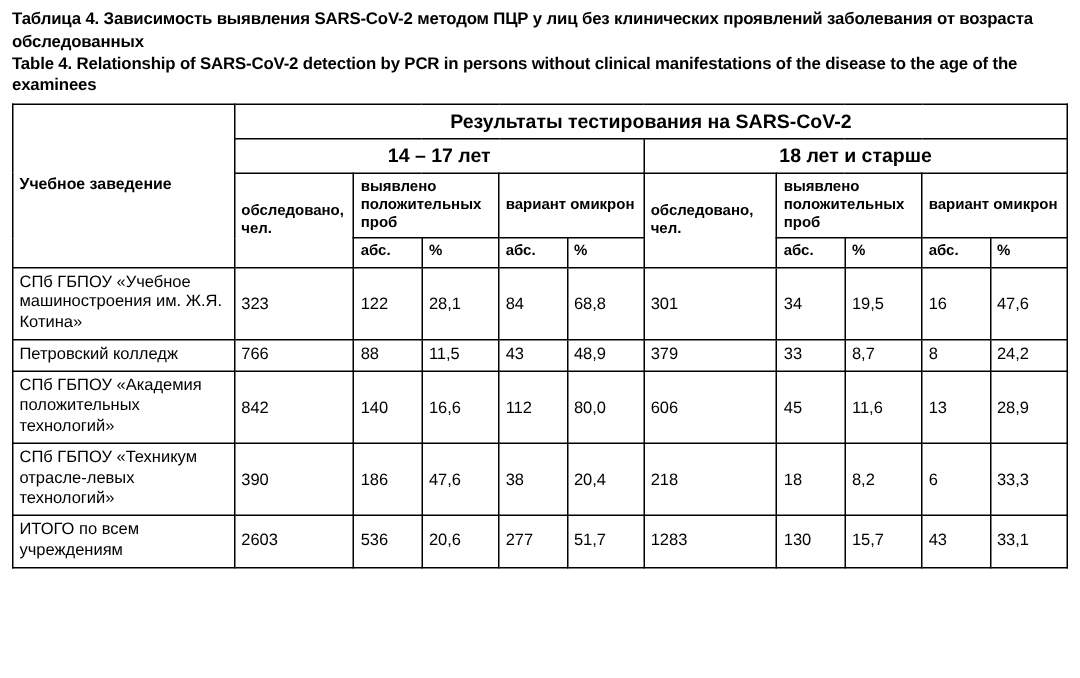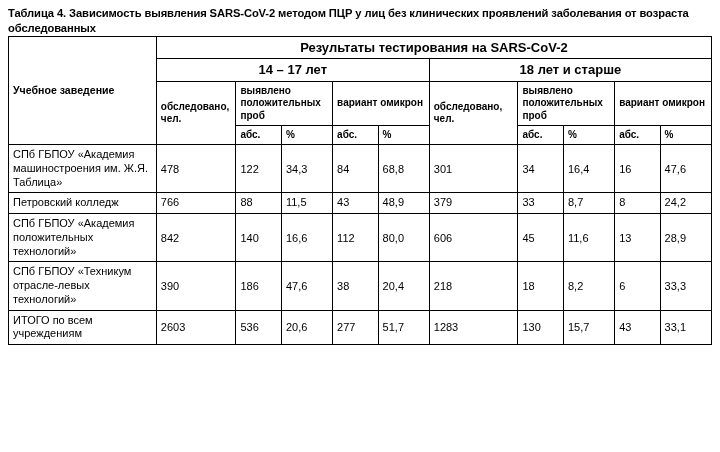--- a/index.html
+++ b/index.html
@@ -75,20 +75,21 @@
     vertical-align: middle;
   }
   .cellpad-top { padding-top: 5px; }
 </style>
 </head>
 <body>
 
 <div id="page">
 
   <div class="caption caption-ru">Таблица 4. Зависимость выявления SARS-CoV-2 методом ПЦР у лиц без клинических проявлений заболевания от возраста обследованных</div>
+  <div class="caption caption-en">Table 4. Relationship of SARS-CoV-2 detection by PCR in persons without clinical manifestations of the disease to the age of the examinees</div>
 
   <table>
     <colgroup>
       <col style="width:130px">
       <col style="width:70px">
       <col style="width:40px">
       <col style="width:45px">
       <col style="width:40px">
       <col style="width:45px">
       <col style="width:78px">
@@ -120,29 +121,29 @@
         <td class="sub">абс.</td>
         <td class="sub">%</td>
         <td class="sub">абс.</td>
         <td class="sub">%</td>
         <td class="sub">абс.</td>
         <td class="sub">%</td>
       </tr>
     </thead>
     <tbody>
       <tr>
-        <td class="inst">СПб ГБПОУ «Академия машиностроения им. Ж.Я. Таблица»</td>
-        <td class="num cellpad-top">478</td>
+        <td class="inst">СПб ГБПОУ «Учебное машиностроения им. Ж.Я. Котина»</td>
+        <td class="num cellpad-top">323</td>
         <td class="num cellpad-top">122</td>
-        <td class="num cellpad-top">34,3</td>
+        <td class="num cellpad-top">28,1</td>
         <td class="num cellpad-top">84</td>
         <td class="num cellpad-top">68,8</td>
         <td class="num cellpad-top">301</td>
         <td class="num cellpad-top">34</td>
-        <td class="num cellpad-top">16,4</td>
+        <td class="num cellpad-top">19,5</td>
         <td class="num cellpad-top">16</td>
         <td class="num cellpad-top">47,6</td>
       </tr>
       <tr>
         <td class="inst">Петровский колледж</td>
         <td class="num">766</td>
         <td class="num">88</td>
         <td class="num">11,5</td>
         <td class="num">43</td>
         <td class="num">48,9</td>

